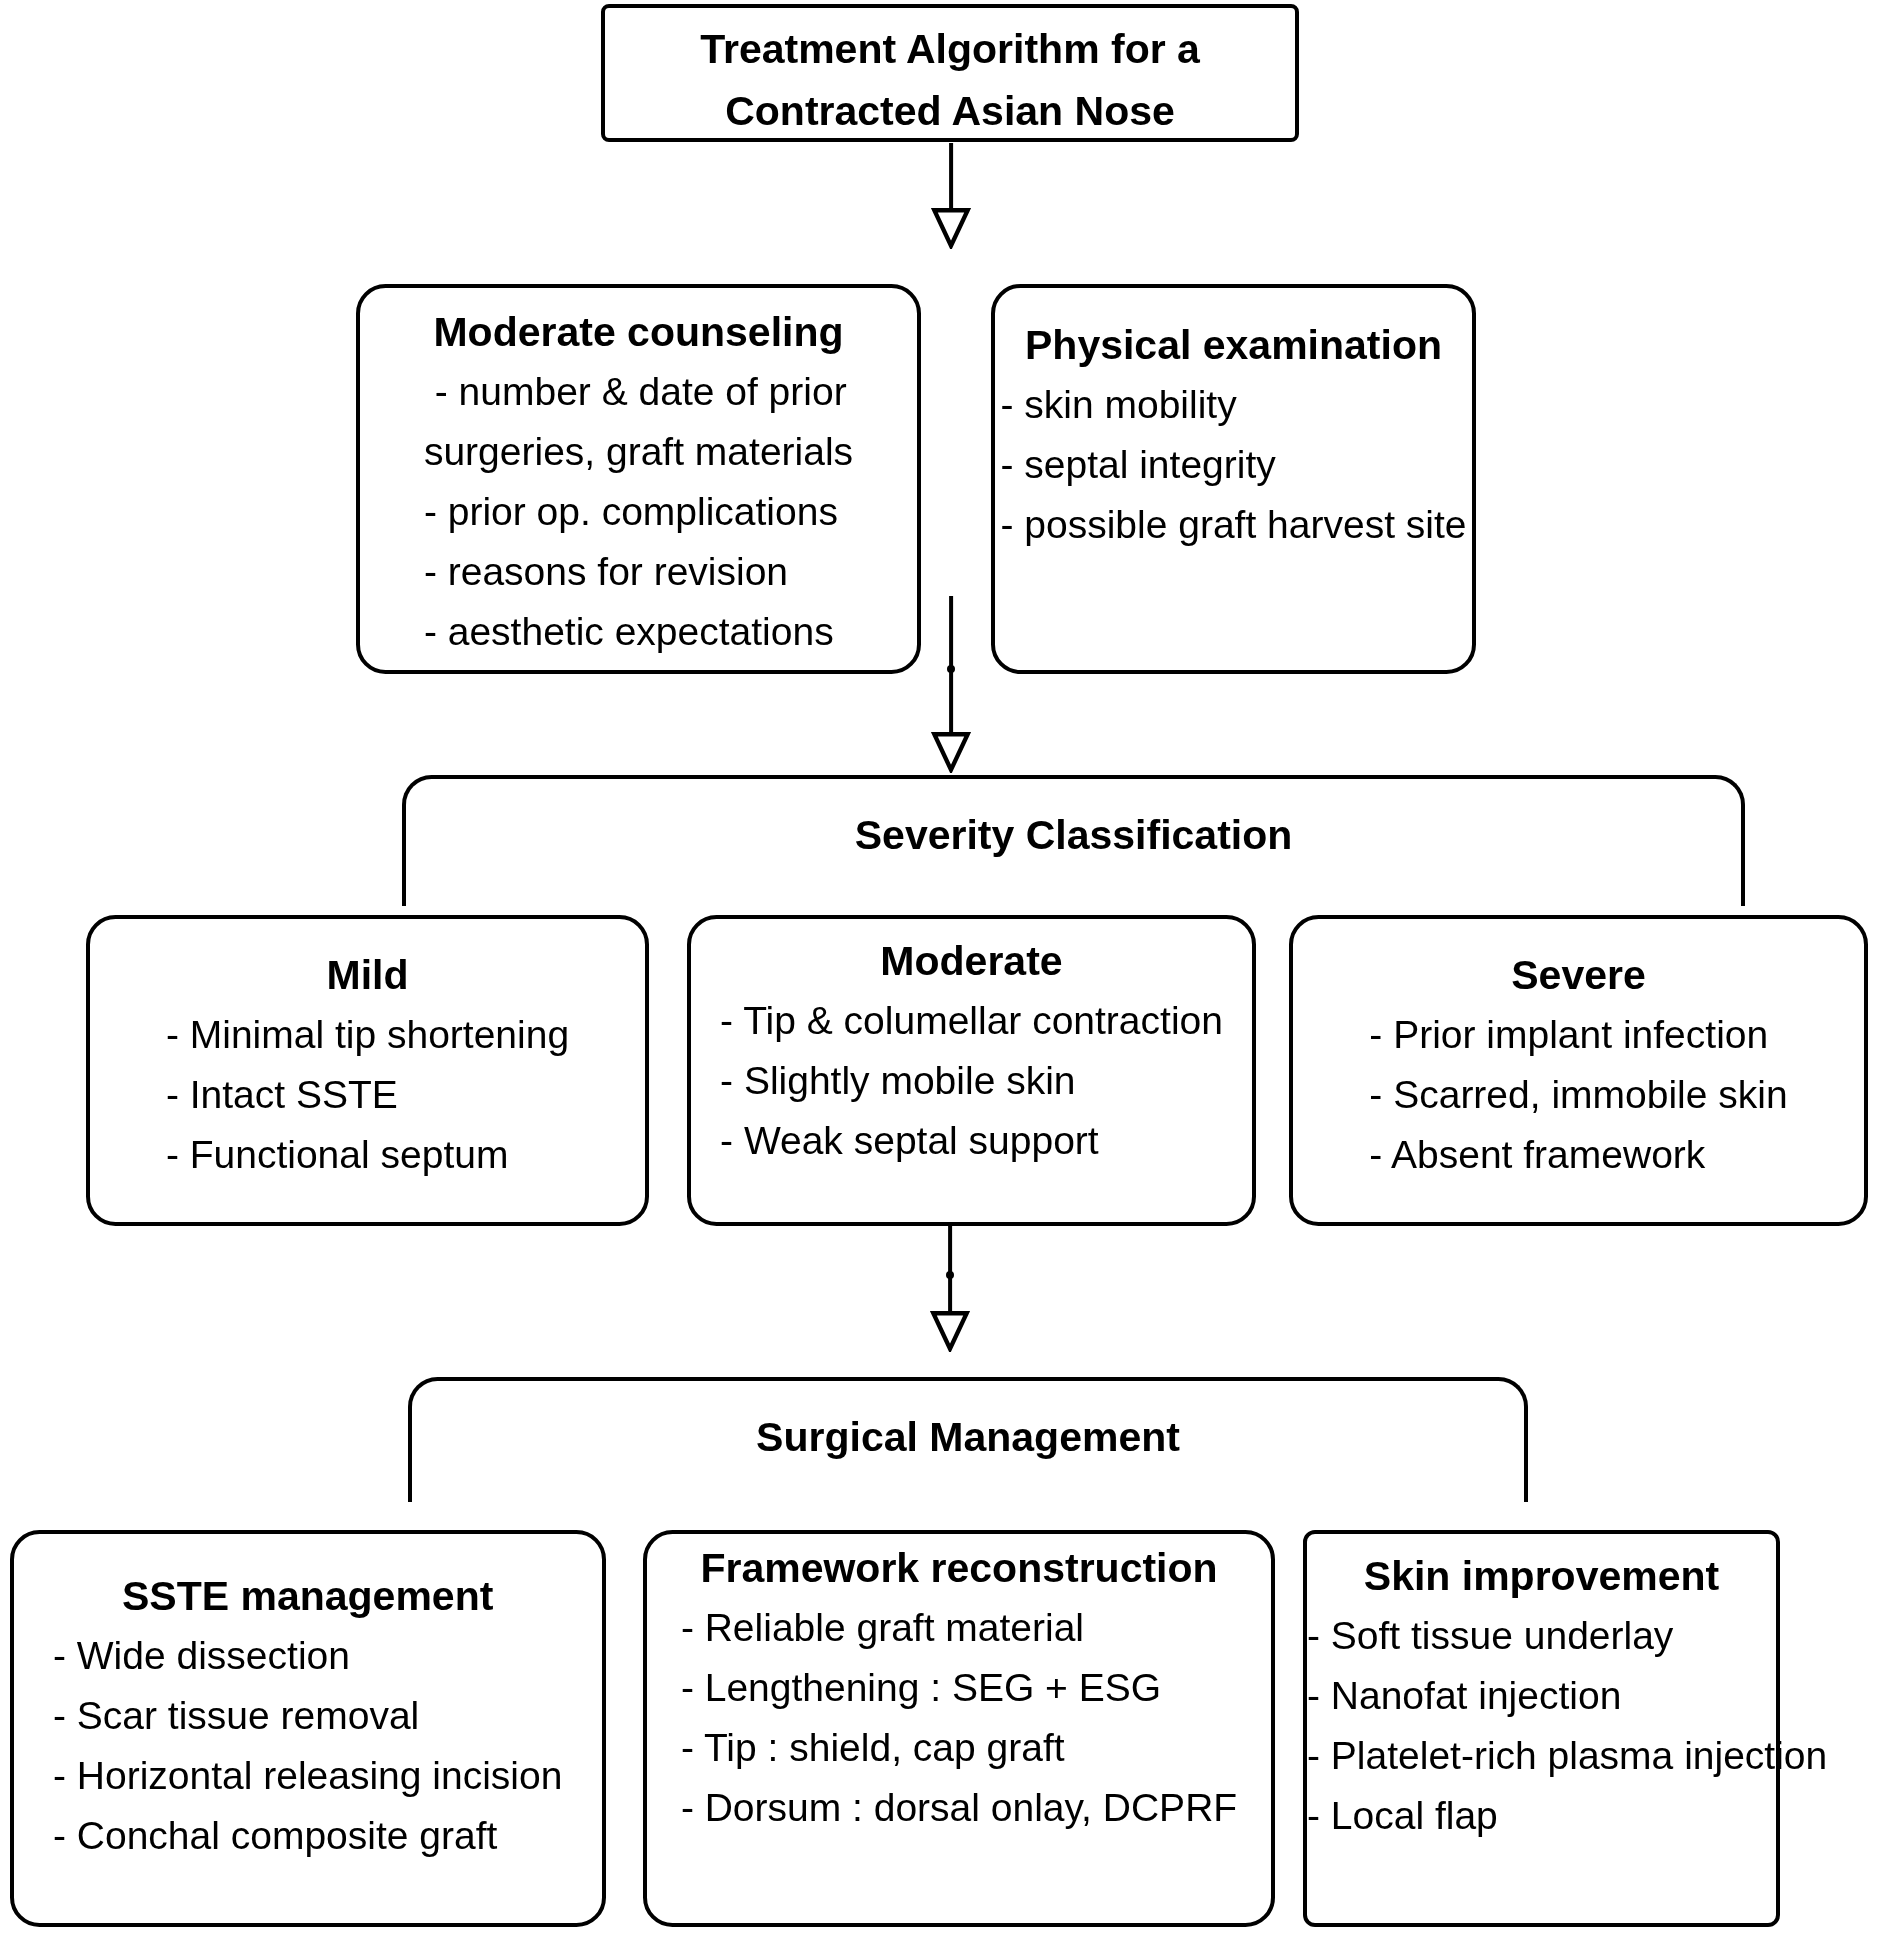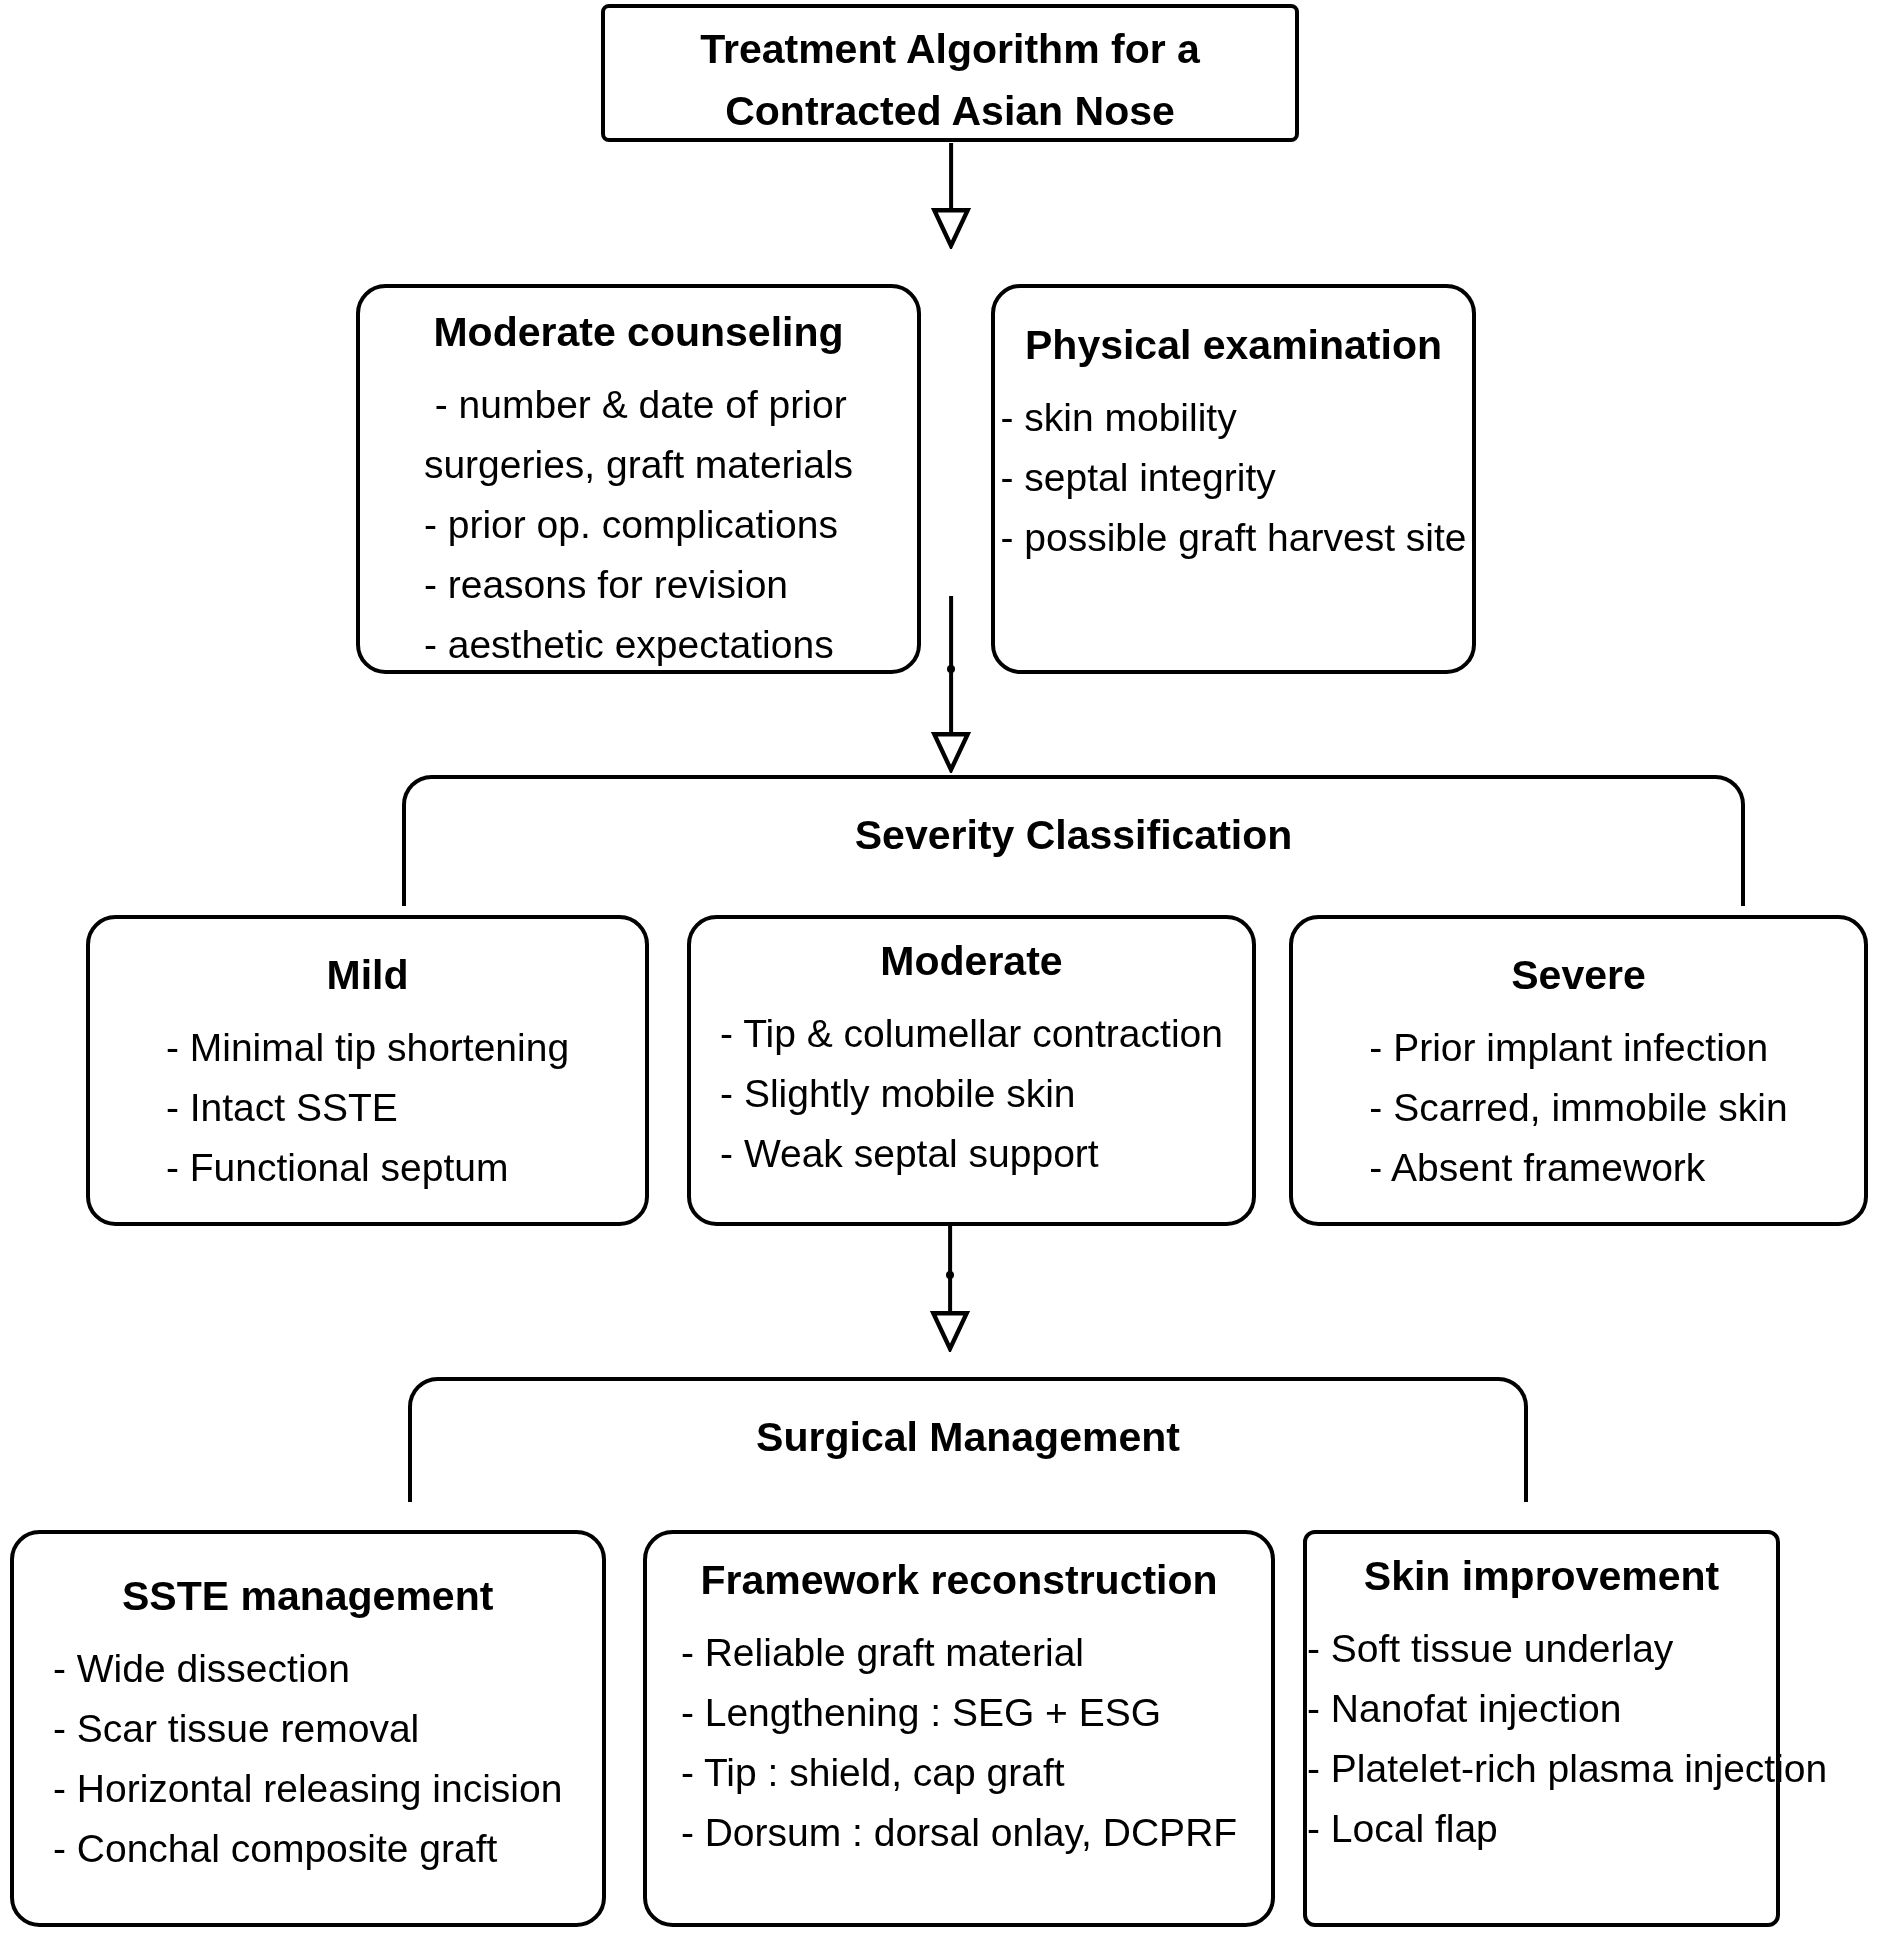--- a/index.html
+++ b/index.html
@@ -39,21 +39,21 @@
   }
   .top-title-line {
     font-size: 41px;
     font-weight: 700;
     line-height: 62px;
     text-align: center;
     white-space: nowrap;
   }
   .items {
     width: max-content;
-    margin: 13px auto;
+    margin: 0 auto;
     text-align: left;
   }
   .items .line {
     font-size: 39px;
     font-weight: 400;
     line-height: 60px;
     white-space: pre;
   }
   .arrow {
     position: absolute;
@@ -172,21 +172,21 @@
   <div class="box" style="left:9.7px; top:1530px; width:596px; height:397px; padding-top:32px;">
     <div class="node-title">SSTE management</div>
     <div class="items">
       <div class="line">- Wide dissection</div>
       <div class="line">- Scar tissue removal</div>
       <div class="line">- Horizontal releasing incision</div>
       <div class="line">- Conchal composite graft</div>
     </div>
   </div>
 
-  <div class="box" style="left:643px; top:1530px; width:632px; height:397px; padding-top:16px;">
+  <div class="box" style="left:643px; top:1530px; width:632px; height:397px; padding-top:4px;">
     <div class="node-title">Framework reconstruction</div>
     <div class="items">
       <div class="line">- Reliable graft material</div>
       <div class="line">- Lengthening : SEG + ESG</div>
       <div class="line">- Tip : shield, cap graft</div>
       <div class="line">- Dorsum : dorsal onlay, DCPRF</div>
     </div>
   </div>
 
   <div class="box" style="left:1303px; top:1530px; width:477px; height:397px; padding-top:12px;border-radius:12px;">

